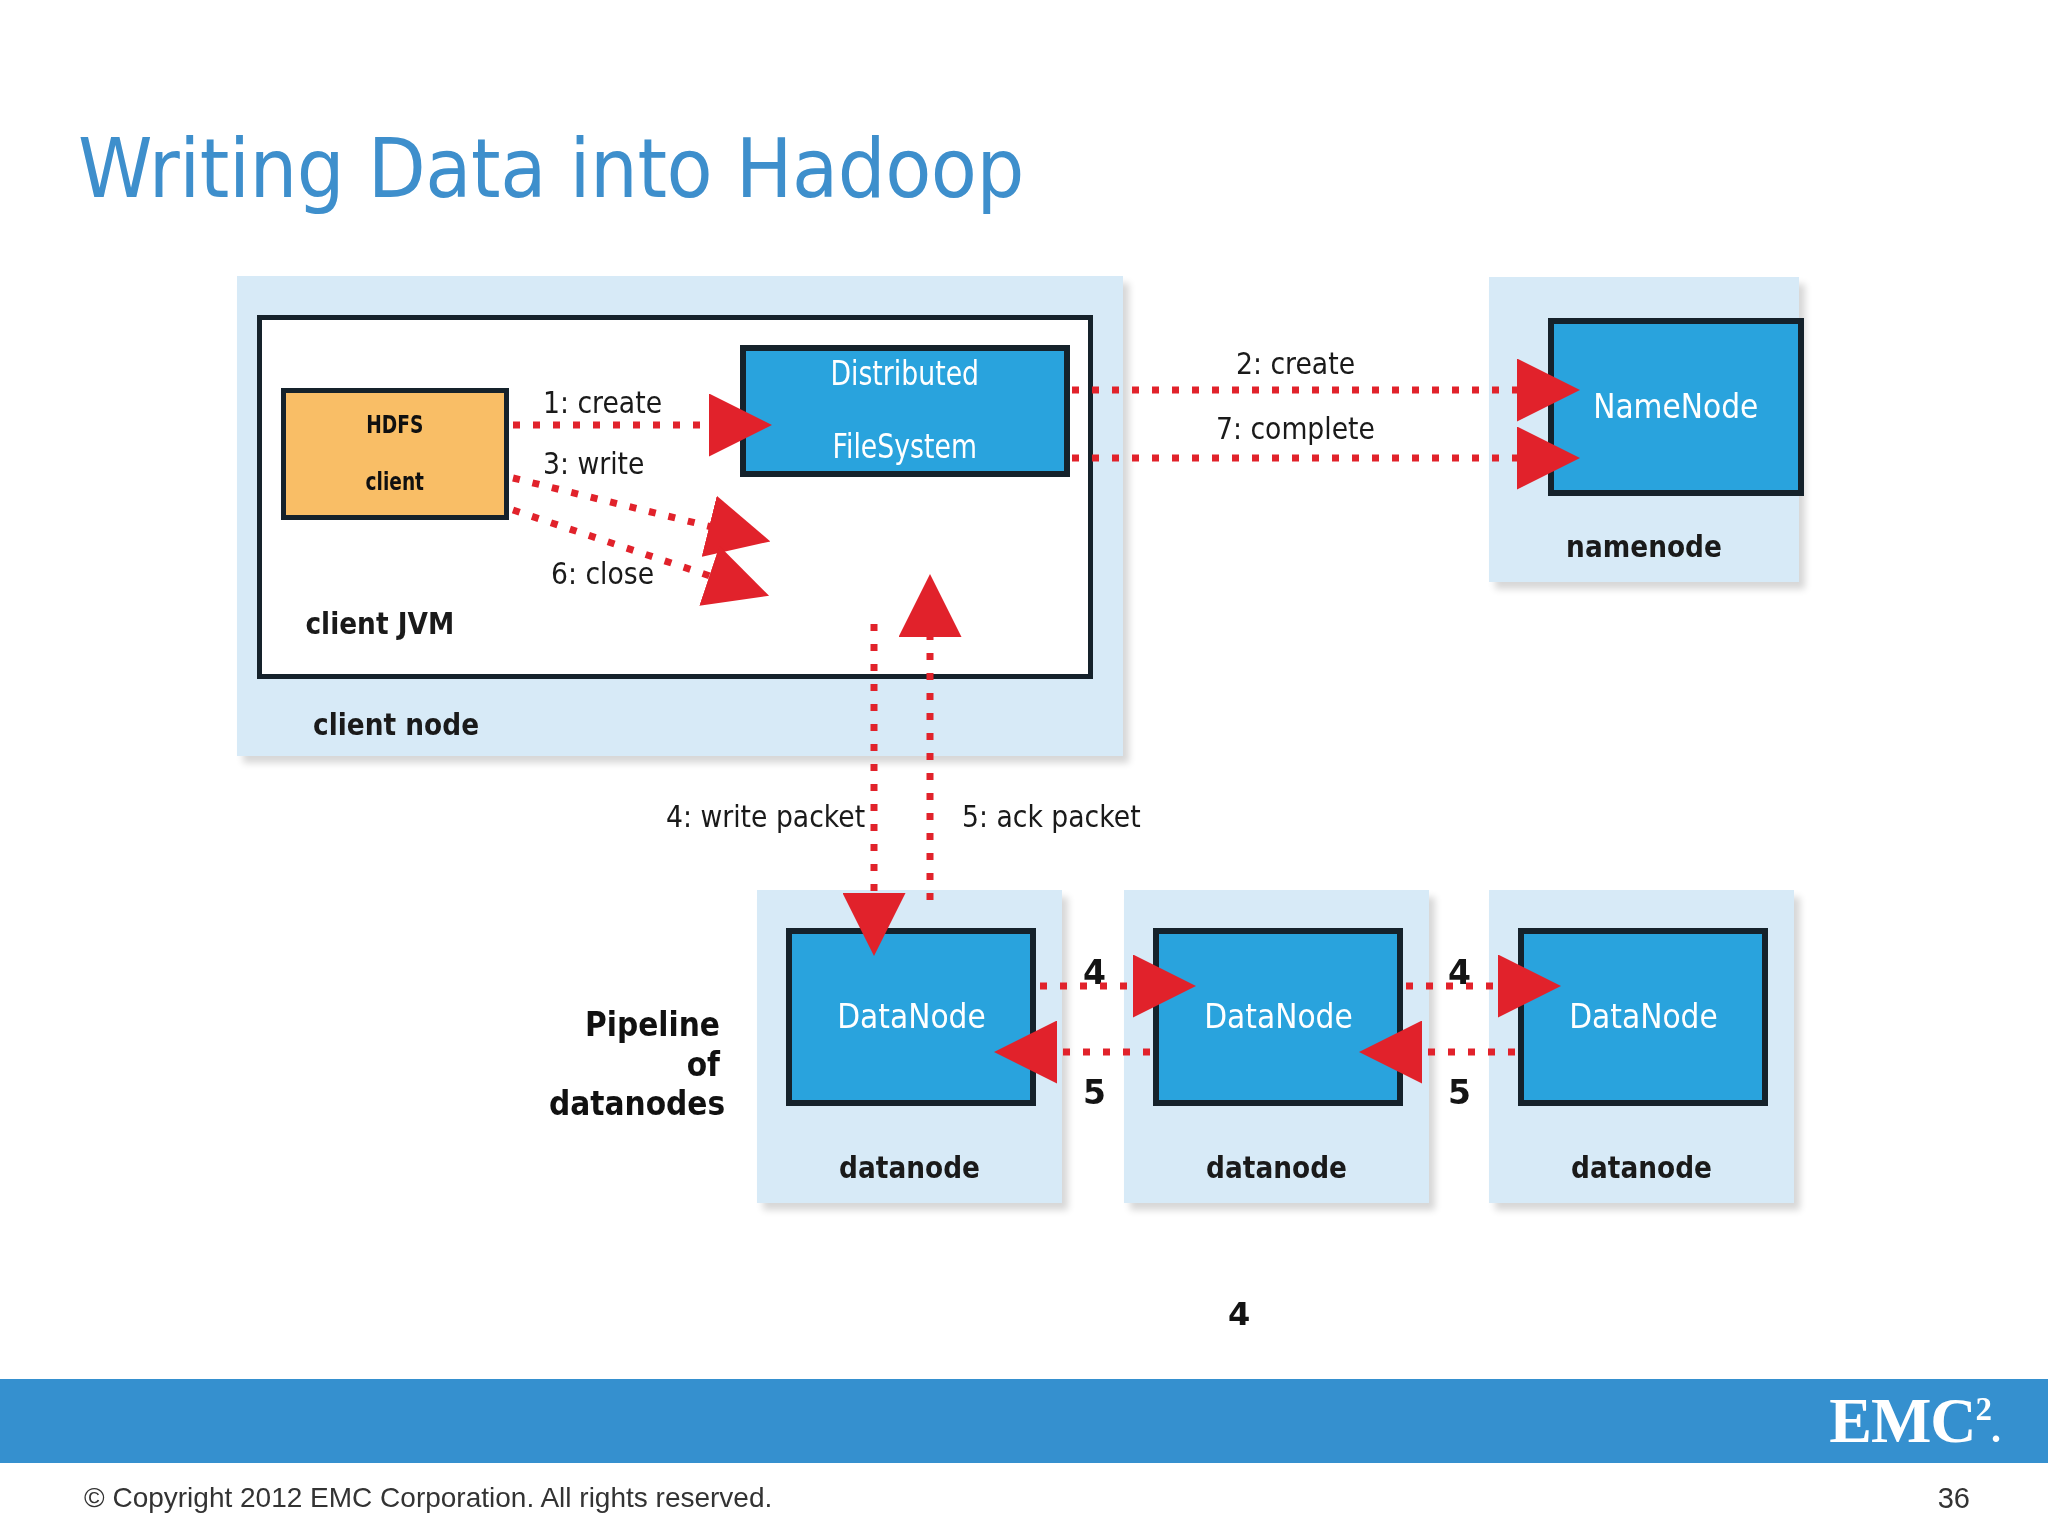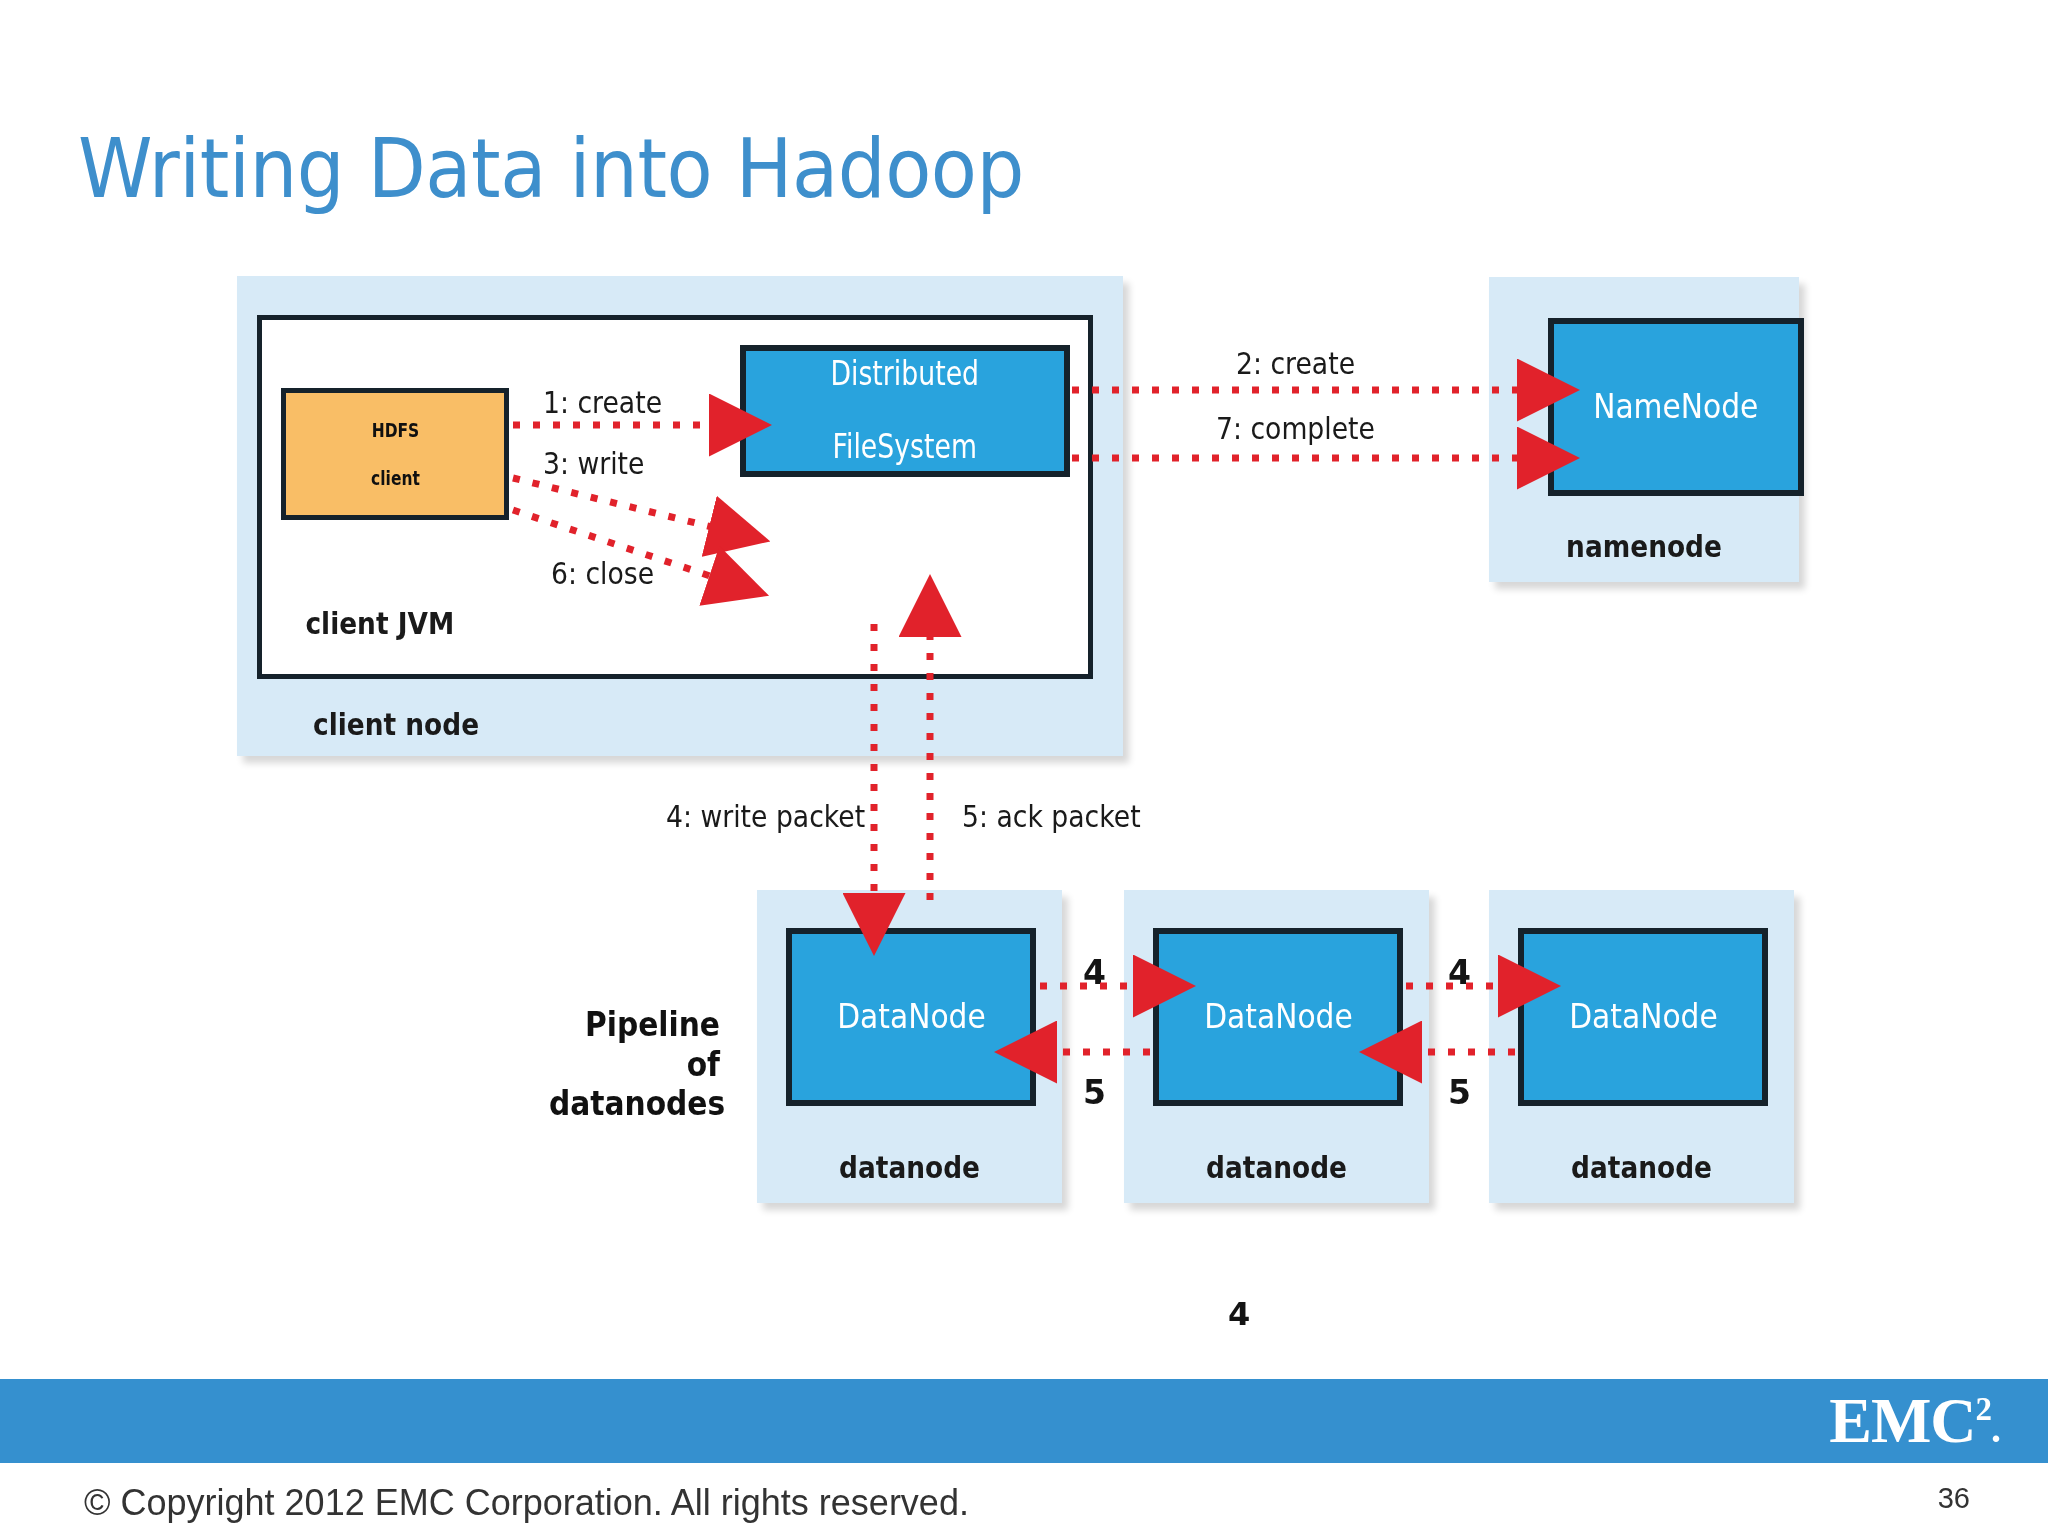--- a/index.html
+++ b/index.html
@@ -90,21 +90,21 @@
     position: absolute;
     background: #F9BE66;
     border: 5px solid #15222b;
     box-sizing: border-box;
     display: flex;
     align-items: center;
     justify-content: center;
     color: #101010;
     font-family: "DejaVu Sans", sans-serif;
     font-weight: bold;
-    font-size: 20px;
+    font-size: 24px;
     line-height: 1.2;
     text-align: center;
   }
   .orange-box span { transform: scaleX(0.88); display: block; }
 
   
   .step-label {
     position: absolute;
     font-family: "DejaVu Sans", sans-serif;
     font-size: 31px;
@@ -170,21 +170,21 @@
   #emc-logo .sup {
     font-size: 33px;
     vertical-align: super;
     line-height: 0;
   }
   #emc-logo .dot { font-size: 40px; }
   #copyright {
     position: absolute;
     left: 84px; top: 1482px;
     font-family: "Liberation Sans", sans-serif;
-    font-size: 36px;
+    font-size: 28px;
     color: #333333;
     white-space: nowrap;
   }
   #slide-number {
     position: absolute;
     right: 78px; top: 1482px;
     font-family: "Liberation Sans", sans-serif;
     font-size: 29px;
     color: #333333;
   }

